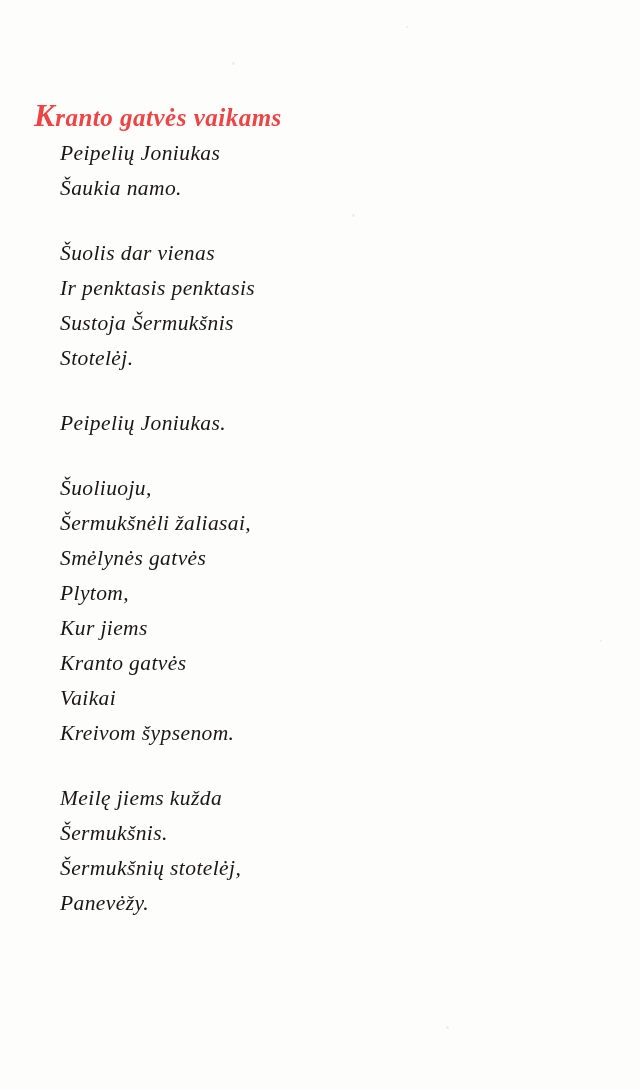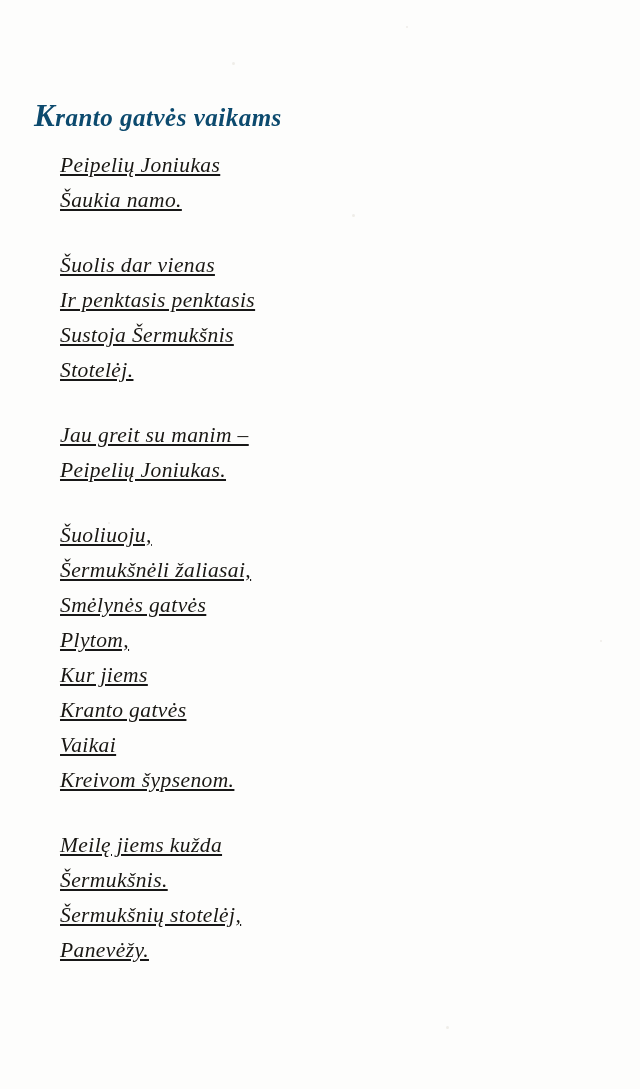--- a/index.html
+++ b/index.html
@@ -23,32 +23,31 @@
     background: #fdfdfc;
   }
   .poem-title {
     position: absolute;
     left: 34px;
     top: 58px;
     font-style: italic;
     font-size: 25px;
     letter-spacing: 0.5px;
     white-space: nowrap;
-    color: #0c4a6e;
+    color: #ef4444;
     margin-top: 40px;
   }
   .poem-title .dropcap {
     font-size: 31px;
   }
   .stanzas {
     position: absolute;
     left: 60px;
-    top: 148px;
+    top: 136px;
     width: 520px;
-    text-decoration: underline;
   }
   .stanza {
     margin: 0 0 30px 0;
   }
   .line {
     font-style: italic;
     font-size: 21.5px;
     line-height: 35px;
     letter-spacing: 0.4px;
     white-space: pre;
@@ -81,21 +80,20 @@
         <div class="line">Peipelių Joniukas</div>
         <div class="line">Šaukia namo.</div>
       </div>
       <div class="stanza">
         <div class="line">Šuolis dar vienas</div>
         <div class="line">Ir penktasis penktasis</div>
         <div class="line">Sustoja Šermukšnis</div>
         <div class="line">Stotelėj.</div>
       </div>
       <div class="stanza">
-        <div class="line">Jau greit su manim –</div>
         <div class="line">Peipelių Joniukas.</div>
       </div>
       <div class="stanza">
         <div class="line">Šuoliuoju,</div>
         <div class="line">Šermukšnėli žaliasai,</div>
         <div class="line">Smėlynės gatvės</div>
         <div class="line">Plytom,</div>
         <div class="line">Kur jiems</div>
         <div class="line">Kranto gatvės</div>
         <div class="line">Vaikai</div>

